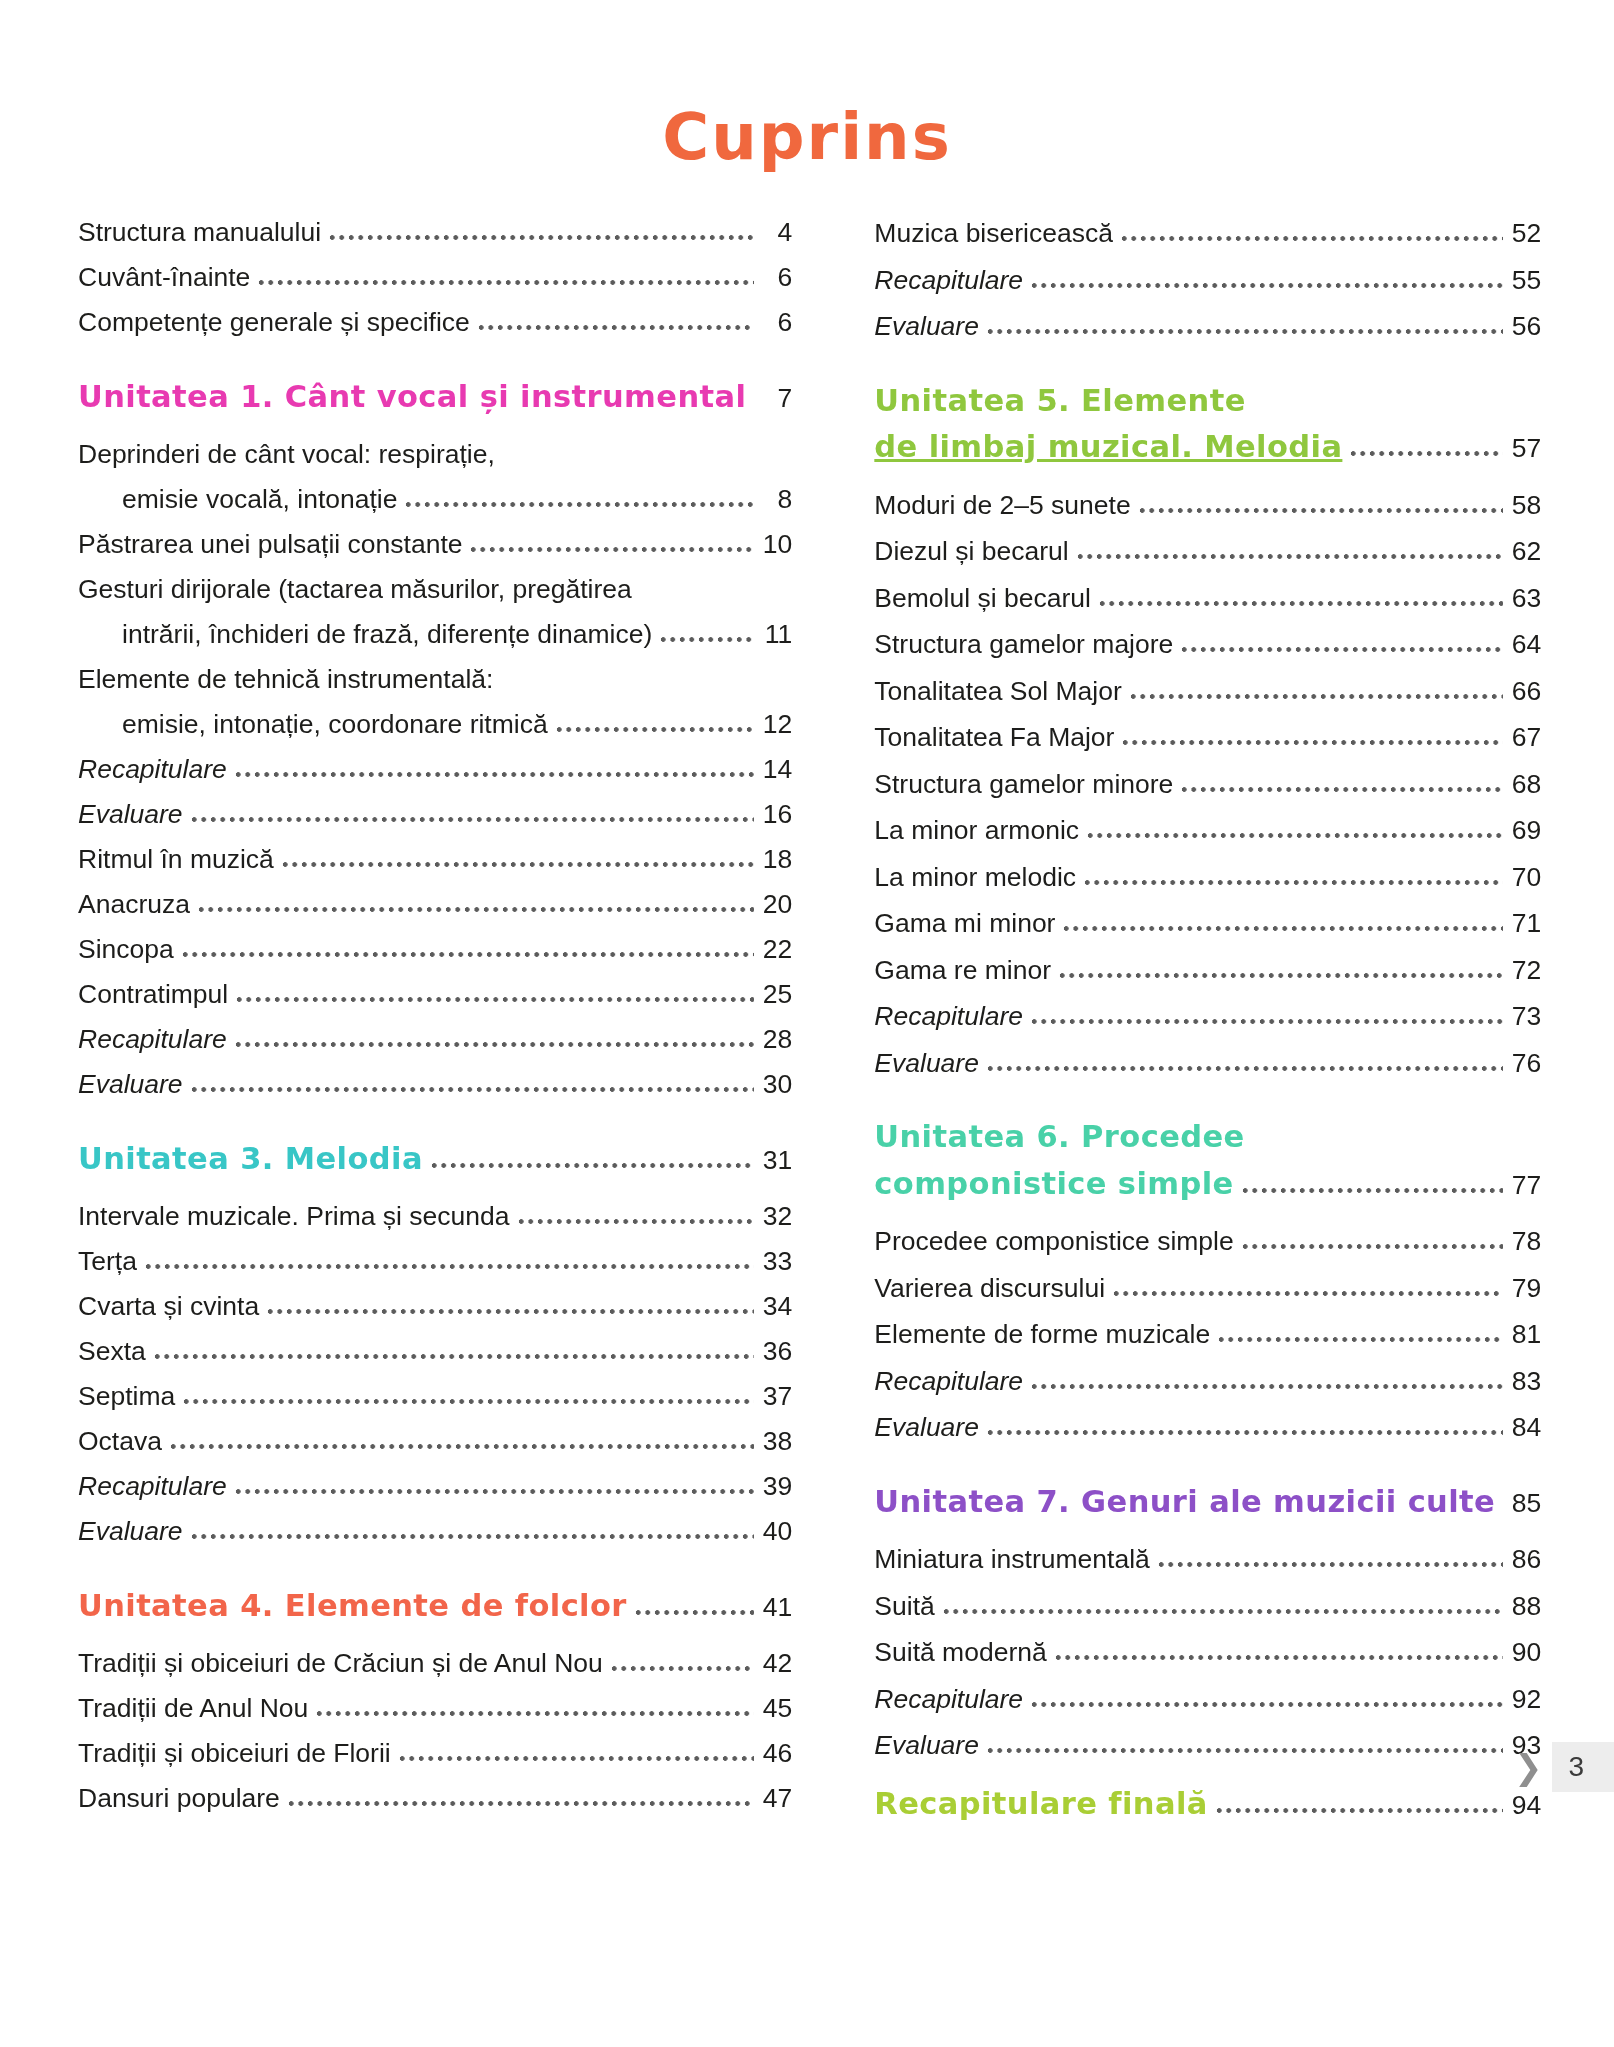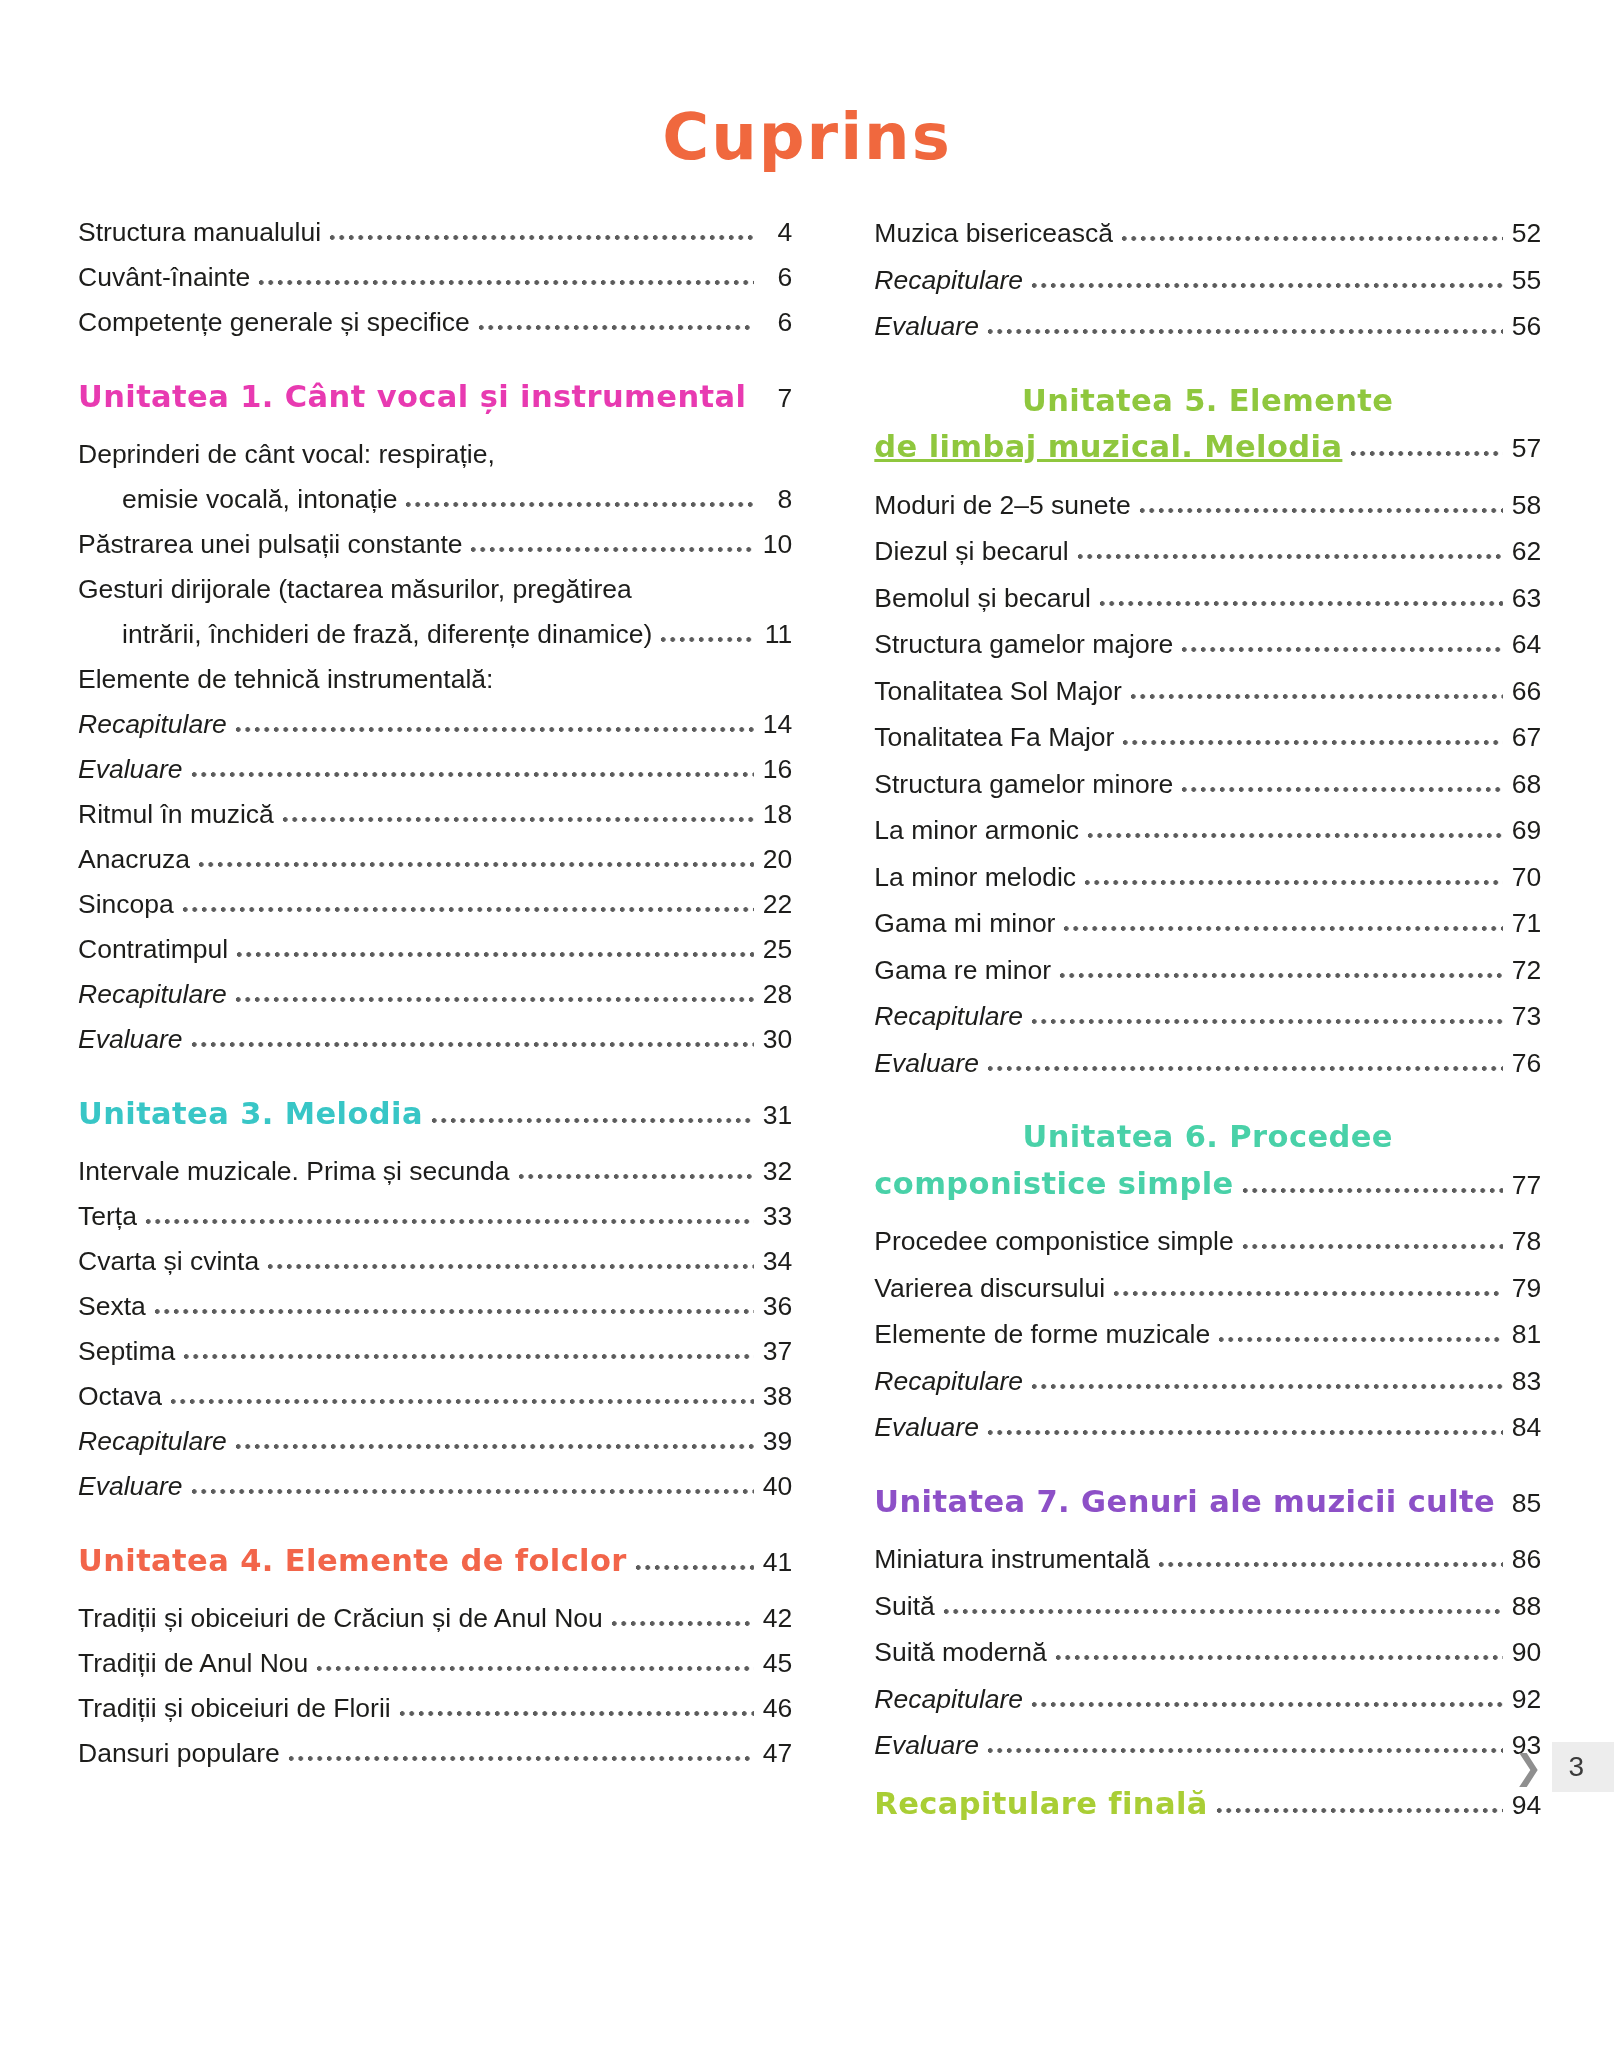--- a/index.html
+++ b/index.html
@@ -12,21 +12,21 @@
     margin: 0; text-align: center; padding-top: 100px;
     font-size: 64px; font-weight: 700; letter-spacing: 2px;
     font-family: "DejaVu Sans", "Liberation Sans", sans-serif;
   }
   .columns {
     display: grid; grid-template-columns: 1fr 1fr; column-gap: 82px;
     padding: 36px 86px 0 78px;
   }
   .entry { font-size: 26.5px; }
   .ln { display: flex; align-items: baseline; line-height: 45px; white-space: nowrap; }
-  #col-right .ln { line-height: 46.5px; justify-content: center; }
+  #col-right .ln { line-height: 46.5px; }
   .txt { flex: 0 0 auto; }
   .ln.ind .txt { padding-left: 44px; }
   .dots {
     flex: 1 1 16px; height: 7px; margin: 0 2px 0 8px;
     background-image: radial-gradient(circle at 3.2px 3.5px, #5b5b5b 2.05px, rgba(0,0,0,0) 2.65px);
     background-size: 9.5px 7px; background-repeat: repeat-x;
   }
   .pg { flex: 0 0 auto; min-width: 36px; text-align: right; }
   .entry.italic .txt { font-style: italic; }
   .entry.heading { margin-top: 28px; margin-bottom: 10px; }
@@ -100,20 +100,25 @@
           <div class="ln last ind">
             <span class="txt">intrării, închideri de frază, diferențe dinamice)</span>
             <span class="dots"></span>
             <span class="pg">11</span>
           </div>
         </div>
         <div class="entry">
           <div class="ln">
             <span class="txt">Elemente de tehnică instrumentală:</span>
           </div>
+          <div class="ln last ind">
+            <span class="txt">emisie, intonație, coordonare ritmică</span>
+            <span class="dots"></span>
+            <span class="pg">12</span>
+          </div>
         </div>
         <div class="entry italic">
           <div class="ln last">
             <span class="txt">Recapitulare</span>
             <span class="dots"></span>
             <span class="pg">14</span>
           </div>
         </div>
         <div class="entry italic">
           <div class="ln last">

